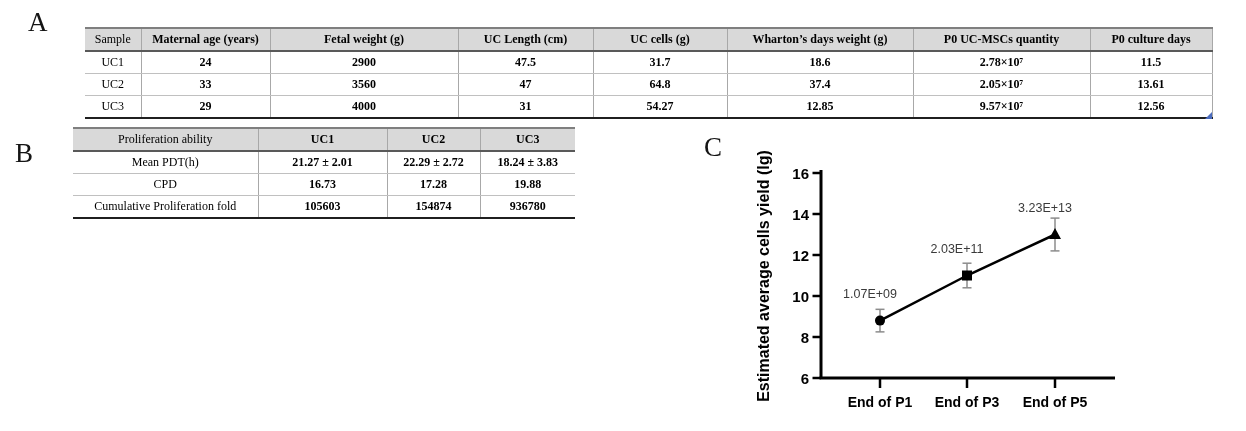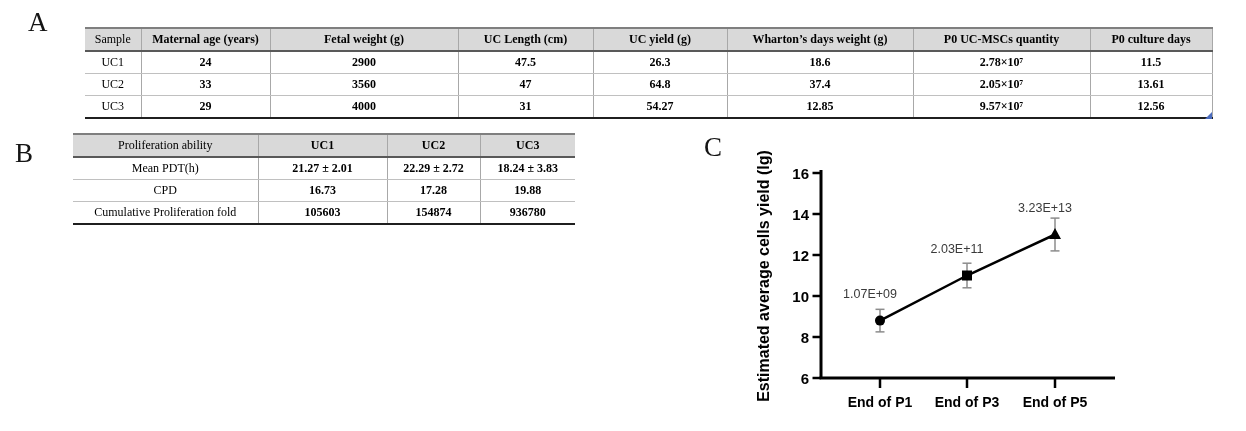--- a/index.html
+++ b/index.html
@@ -25,21 +25,21 @@
   table.fig-table th, table.fig-table td {
     padding:0 3px; height:21px; font-weight:normal; line-height:1.05;
     overflow:hidden; white-space:nowrap;
   }
   table.fig-table thead tr { background:#d9d9d9; }
   table.fig-table thead th { border-bottom:2px solid #595959; }
   table.fig-table th + th, table.fig-table td + td { border-left:1px solid #a8a8a8;font-weight:bold; }
   table.fig-table tbody tr:not(:last-child) td { border-bottom:1px solid #c0c0c0; }
 
   #table-a { left:85px; top:27px; width:1127px; border-right:1px solid #a8a8a8; }
-  #table-b { left:73px; top:133px; width:502px; }
+  #table-b { left:73px; top:127px; width:502px; }
 
   #corner-marker {
     position:absolute; left:1205px; top:112px; width:0; height:0;
     border-left:7px solid transparent; border-bottom:7px solid #4a6bbd;
   }
 
   #chart { position:absolute; left:700px; top:130px; width:446px; height:301px; }
   #chart svg { display:block; }
 </style>
 </head>
@@ -59,33 +59,33 @@
       <col style="width:186px">
       <col style="width:177px">
       <col style="width:122px">
   </colgroup>
   <thead>
     <tr>
       <th>Sample</th>
       <th>Maternal age (years)</th>
       <th>Fetal weight (g)</th>
       <th>UC Length (cm)</th>
-      <th>UC yield (g)</th>
+      <th>UC cells (g)</th>
       <th>Wharton’s days weight (g)</th>
       <th>P0 UC-MSCs quantity</th>
       <th>P0 culture days</th>
     </tr>
   </thead>
   <tbody>
     <tr>
       <td>UC1</td>
       <td>24</td>
       <td>2900</td>
       <td>47.5</td>
-      <td>26.3</td>
+      <td>31.7</td>
       <td>18.6</td>
       <td>2.78×10⁷</td>
       <td>11.5</td>
     </tr>
     <tr>
       <td>UC2</td>
       <td>33</td>
       <td>3560</td>
       <td>47</td>
       <td>64.8</td>

